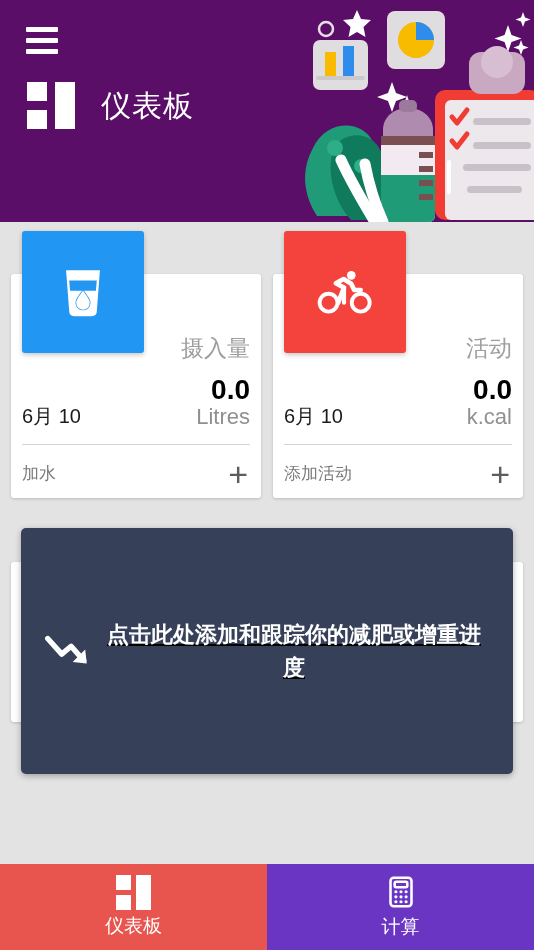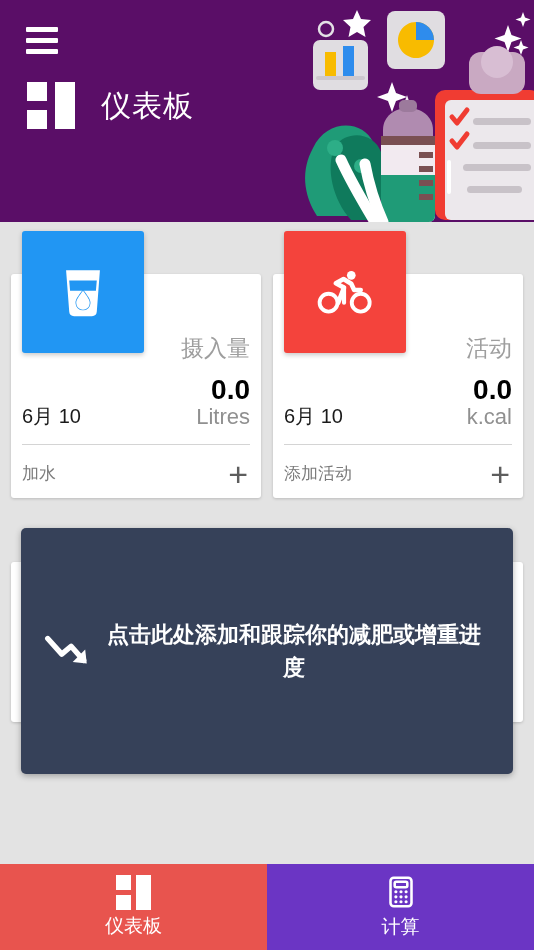--- a/index.html
+++ b/index.html
@@ -122,20 +122,21 @@
     position:absolute;
     left:21px; right:21px;
     top:306px;
     background:#364159;
     border-radius:5px;
     box-shadow:0 2px 6px rgba(0,0,0,.3);
     height:246px;
     display:flex; align-items:center;
     padding:0 22px;
     z-index:5;
+    text-decoration:underline;
   }
   .tip-icon { width:50px; flex:none; }
   .tip-text {
     flex:1;
     color:#fff;
     font-size:22px;
     font-weight:bold;
     text-align:center;
     line-height:1.5;
     padding:0 6px 0 10px;

